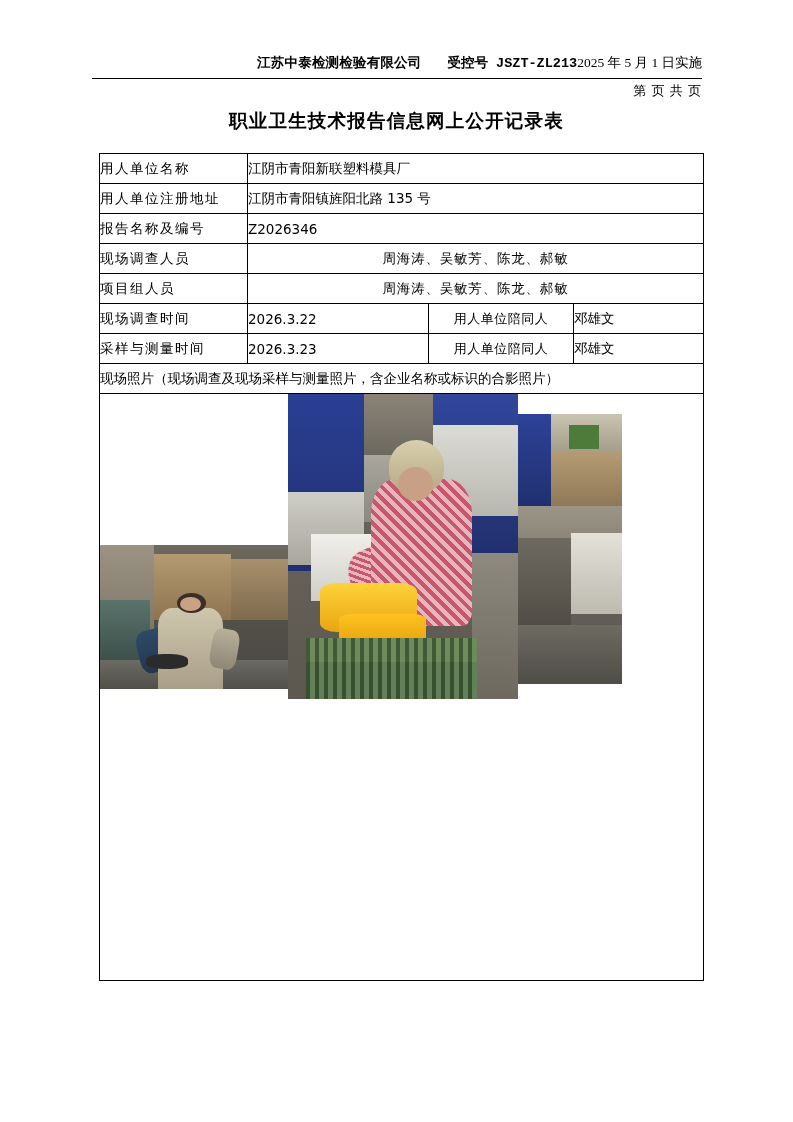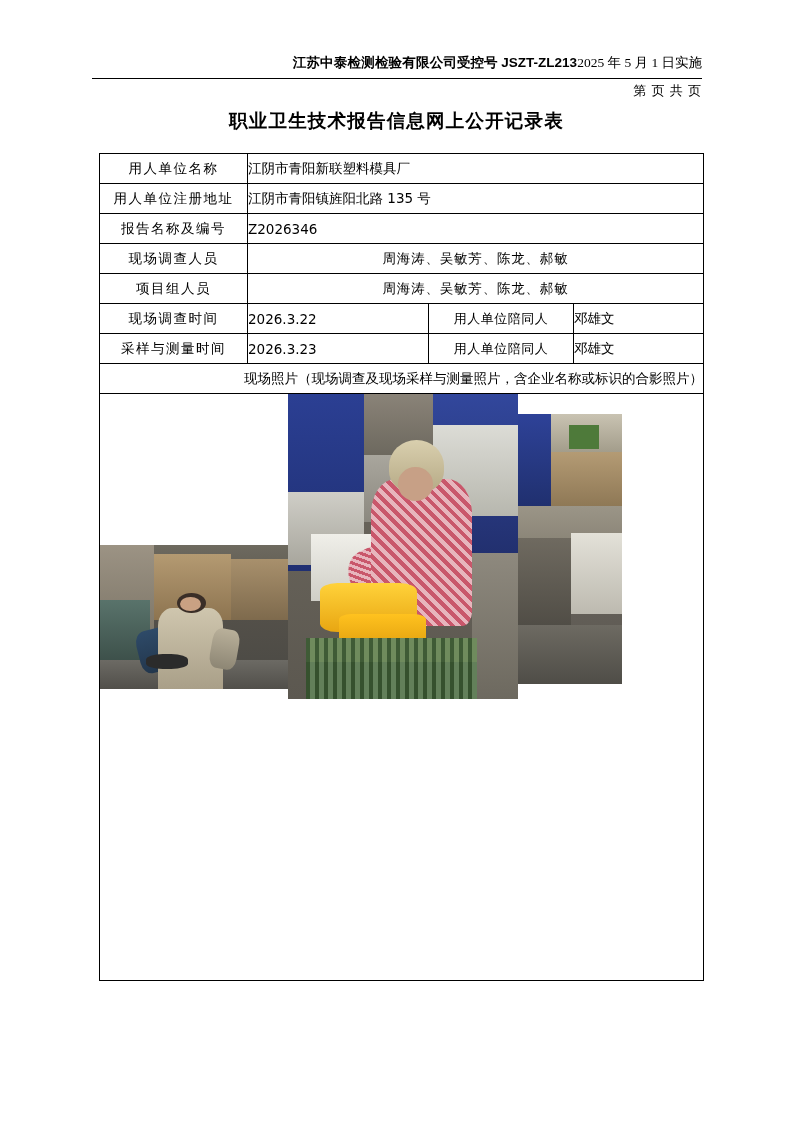--- a/index.html
+++ b/index.html
@@ -39,22 +39,23 @@
     font-size: 13.5px;
     line-height: 18px;
     white-space: nowrap;
   }
   .hdr-left {
     font-family: "Liberation Serif", serif;
     font-weight: 700;
     letter-spacing: 0.2px;
   }
   .hdr-mid {
-    font-family: Liberation Sans, sans-serif;
+    font-family: Liberation Mono, monospace;
     font-weight: 700;
+    margin-left: 26px;
   }
   .hdr-right {
     font-family: "Liberation Serif", serif;
     font-weight: 400;
   }
   .header-rule {
     position: absolute;
     left: 92px;
     top: 78px;
     width: 610px;
@@ -94,21 +95,20 @@
     table-layout: fixed;
     font-size: 13.5px;
   }
   table.main td {
     border: 1px solid #000;
     padding: 0;
     height: 29px;
     vertical-align: middle;
   }
   .lbl {
-    text-align: center;
     font-size: 13.5px;
     letter-spacing: 1.5px;
     padding: 0 4px;
     white-space: nowrap;
   }
   .val {
     text-align: left;
     padding-left: 6px;
     font-size: 13.5px;
     font-family: "DejaVu Sans", "Liberation Sans", sans-serif;
@@ -121,21 +121,21 @@
   .lbl-sm {
     text-align: center;
     font-size: 13px;
     letter-spacing: 0.5px;
     white-space: nowrap;
     padding: 0 3px;
     margin-left: 31px;
   }
   .photo-caption-cell {
     height: 29px;
-    text-align: right;
+    text-align: left;
     padding-left: 8px;
     font-size: 13.5px;
   }
   .photo-cell {
     height: 586px;
     vertical-align: top;
     padding: 0;
     position: relative;
   }
 

